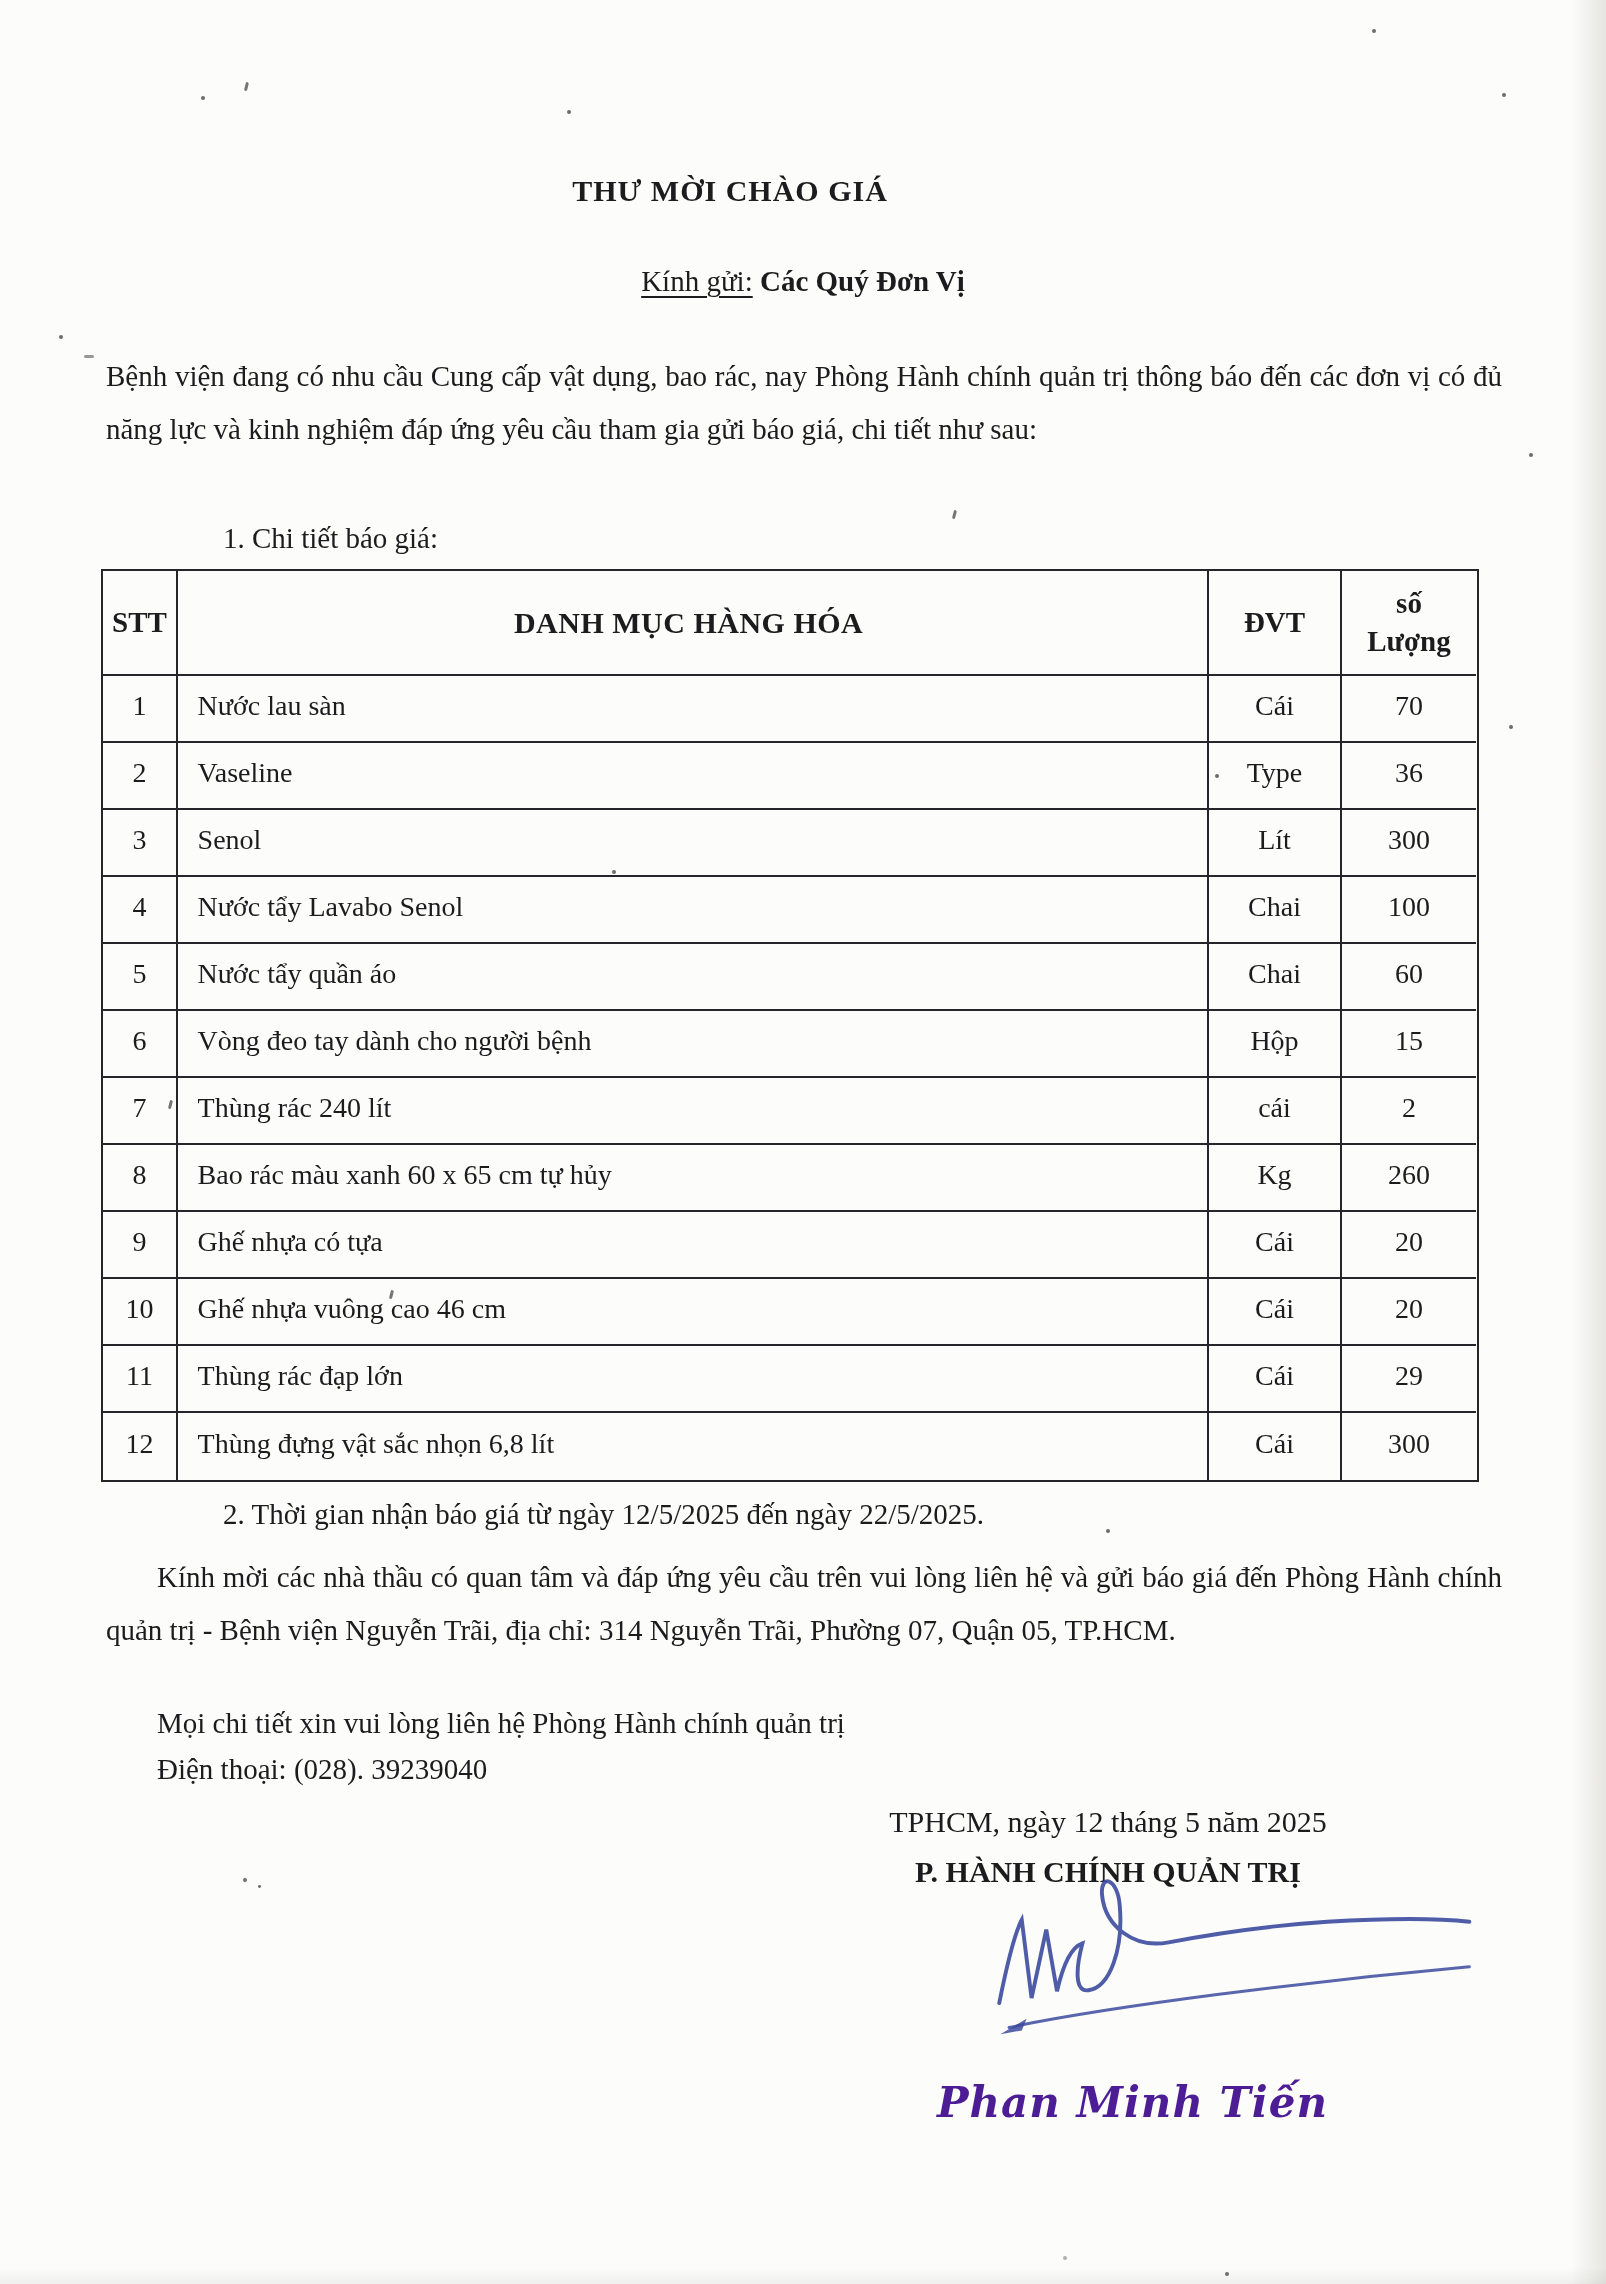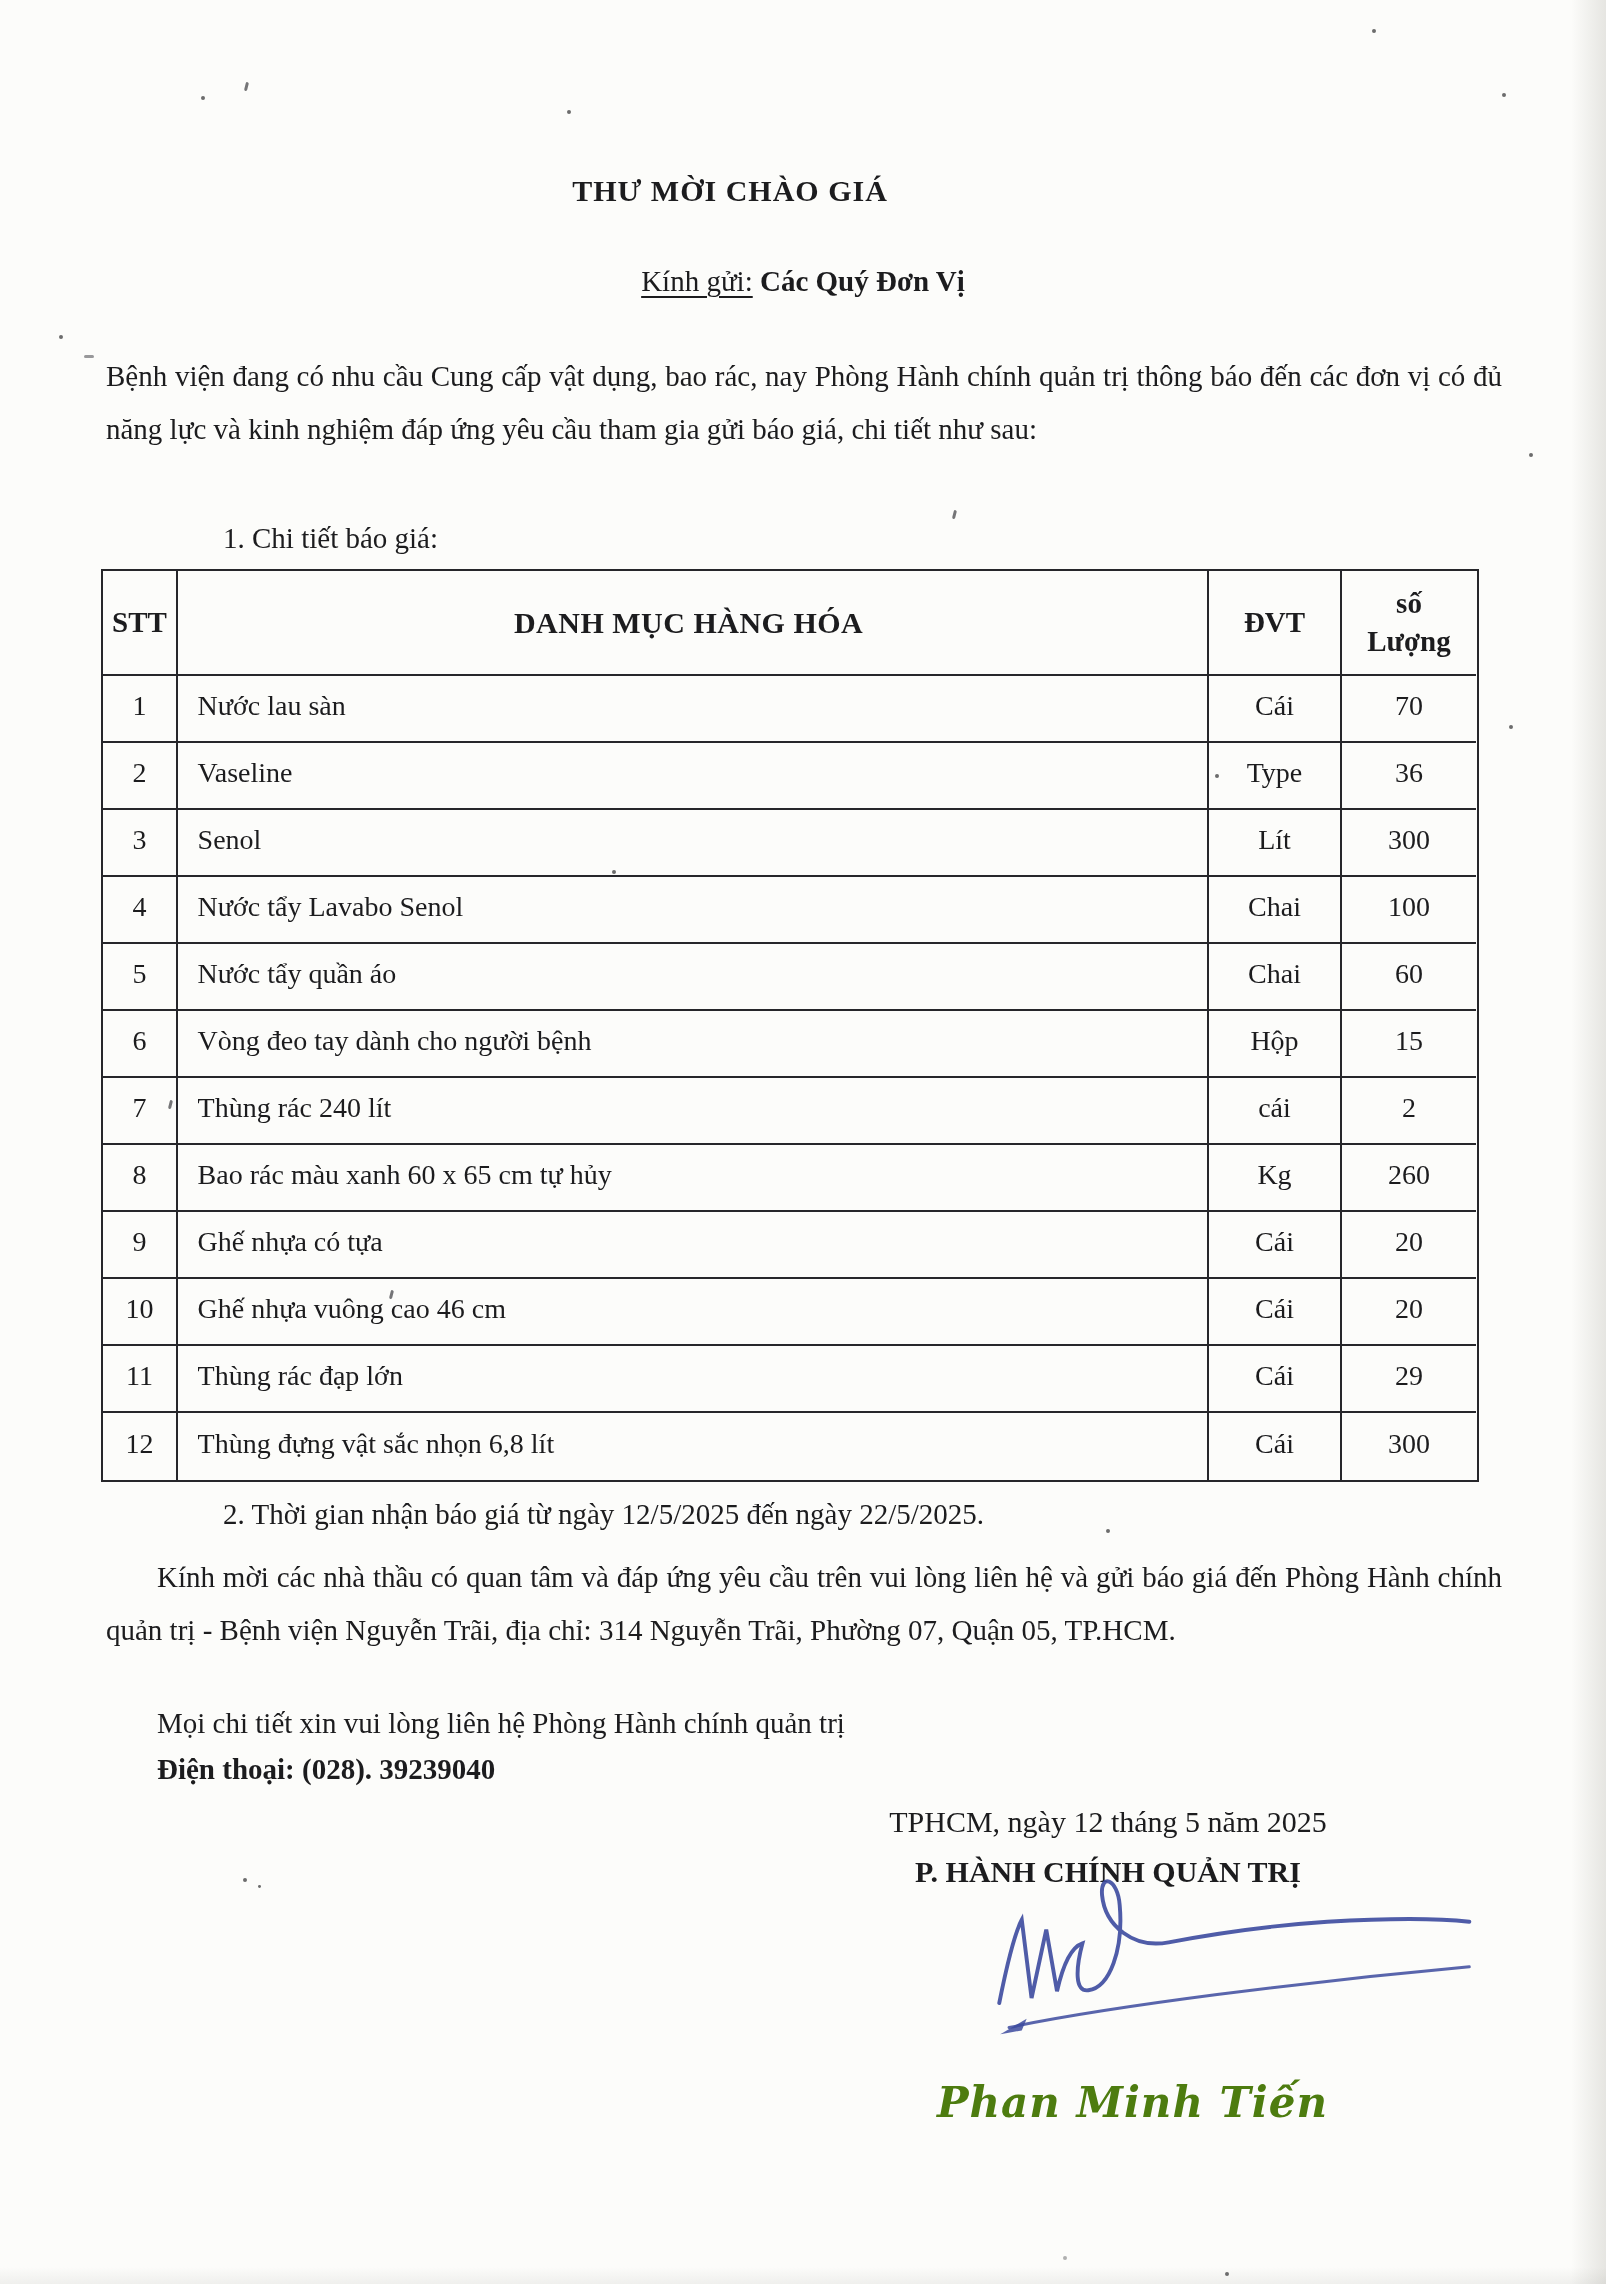--- a/index.html
+++ b/index.html
@@ -46,21 +46,21 @@
   .cell.hd{font-weight:bold;font-size:29px;padding-bottom:0;}
   .cell.item-c{justify-content:flex-start;padding-left:19.6px;padding-right:7.8px;}
   .cell.hd.item-c{justify-content:center;padding-left:0;font-size:30px;letter-spacing:0.5px;}
   .cell.lastcol{border-right:none;}
   .cell.lastrow{border-bottom:none;}
   .pre{white-space:pre-line;text-align:center;line-height:1.3;}
 
   .invitation{top:1551px;left:106px;width:1396px;font-size:29px;line-height:53px;
     text-align:justify;text-indent:51px;}
   .contact-line{top:1707px;left:157px;font-size:29px;}
-  .phone-line{top:1753px;left:157px;font-size:29px;font-weight:bold;}
+  .phone-line{top:1753px;left:157px;font-size:29px;}
   .date-line{top:1805px;left:804px;width:608px;text-align:center;font-size:30px;}
   .dept-line{top:1855px;left:804px;width:608px;text-align:center;font-size:30px;font-weight:bold;}
 
   .signature-box{top:1851px;left:916px;width:568px;height:211px;}
   .signer{top:2078px;left:858px;width:549px;text-align:center;
     font-size:42px;font-weight:bold;font-style:italic;
     font-family:"DejaVu Serif","Liberation Serif",serif;
     letter-spacing:1px;}
 
   
@@ -157,21 +157,21 @@
     <svg width="568" height="211" viewBox="0 0 580 215">
       <path d="M85,155 C92,120 100,85 108,70 L118,150 L133,80 L144,143
            C150,116 158,98 170,94 C163,120 162,144 176,142
            C198,139 212,100 208,55 C206,28 188,22 190,45
            C193,76 222,100 258,93 C300,85 360,76 420,72 C470,69 530,68 565,72" fill="none" stroke="#3c4a9e" stroke-width="4" stroke-linecap="round" opacity="0.9"></path>
       <path d="M95,180 C200,158 400,133 565,118" fill="none" stroke="#3c4a9e" stroke-width="3" stroke-linecap="round" opacity="0.85"></path>
       <polygon points="86,187 113,171 108,183" fill="#3c4a9e" opacity="0.85"></polygon>
     </svg>
   </div>
 
-  <div class="abs signer" style="color: #4d7c0f;">Phan Minh Tiến</div>
+  <div class="abs signer" style="color: #4c1d95;">Phan Minh Tiến</div>
 
   <div class="tick" style="left:245px;top:82px;"></div>
   <div class="speck" style="left:201px;top:96px;"></div>
   <div class="speck" style="left:1372px;top:29px;"></div>
   <div class="speck" style="left:1502px;top:93px;"></div>
   <div class="speck" style="left:567px;top:110px;"></div>
   <div class="speck" style="left:59px;top:335px;"></div>
   <div class="dash" style="left:84px;top:355px;"></div>
   <div class="speck" style="left:1529px;top:453px;"></div>
   <div class="tick" style="left:953px;top:510px;"></div>

